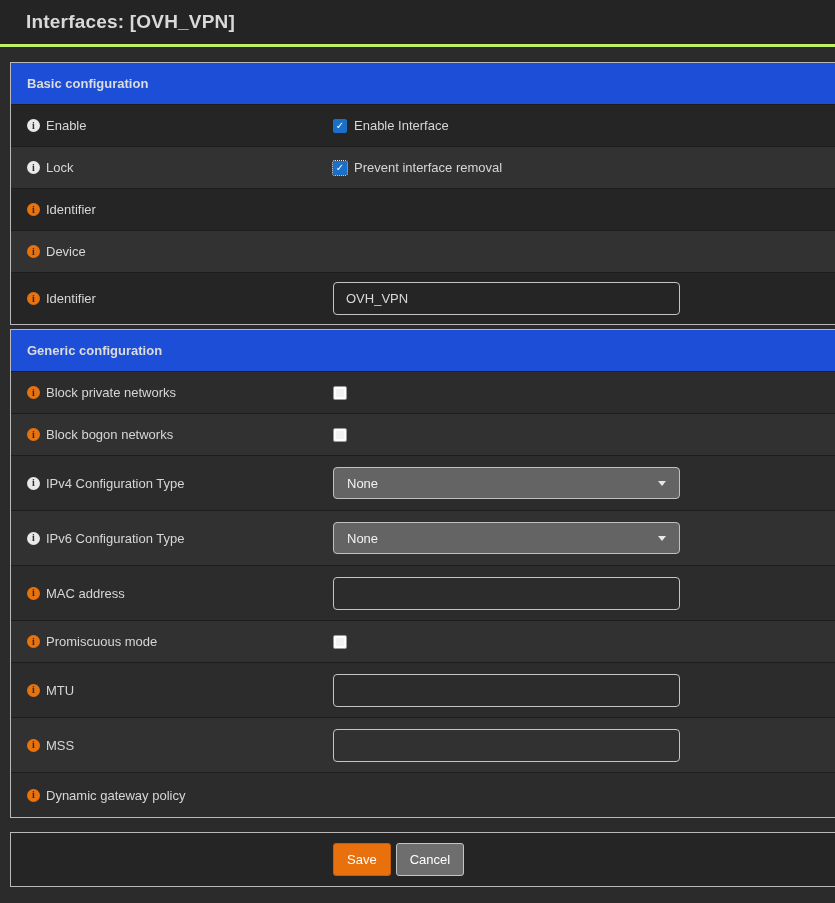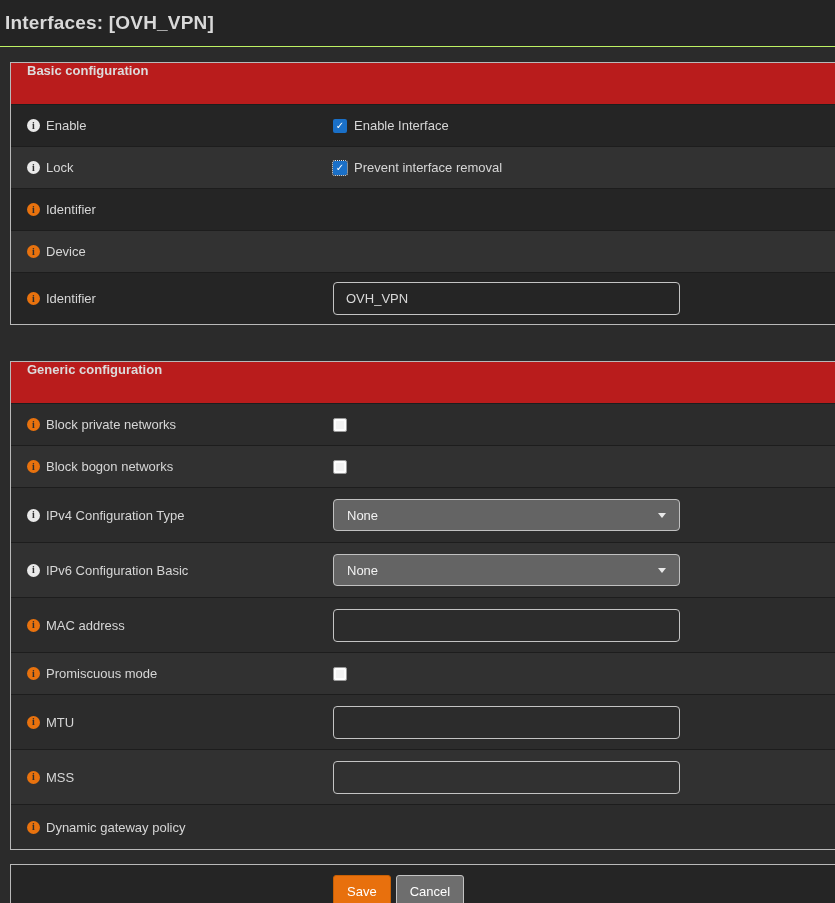--- a/index.html
+++ b/index.html
@@ -7,48 +7,48 @@
   body {
     background: var(--page-bg, #2b2b2b);
     font-family: "Liberation Sans", "DejaVu Sans", sans-serif;
     color: #d8d8d8;
   }
 
   
   .titlebar {
     height: 47px;
     background: #242424;
-    border-bottom: 1px solid #bef264;
-    display: flex;
-    align-items: center;
-    padding-left: 5px;
+    border-bottom: 3px solid #bef264;
+    display: flex;
+    align-items: center;
+    padding-left: 26px;
   }
   .titlebar h1 {
     font-size: 19px;
     font-weight: 700;
     color: #d9d9d9;
     letter-spacing: 0.2px;
   }
 
   
   .panel {
     margin: 0 0 0 10px;
     width: calc(100% - 10px);
     border: 1px solid #b9b9b9;
     border-right: none;
     background: #303030;
   }
   .panel.gap-top-15 { margin-top: 15px; }
-  .panel.gap-top-20 { margin-top: 36px; }
+  .panel.gap-top-20 { margin-top: 4px; }
 
   .section-header {
     height: 41px;
-    background: #b91c1c;
-    display: flex;
-    align-items: flex-start;
+    background: #1d4ed8;
+    display: flex;
+    align-items: center;
     padding-left: 16px;
   }
   .section-header span {
     font-size: 13px;
     font-weight: 700;
     color: #dcdcdc;
   }
 
   .form-row {
     display: flex;
@@ -259,21 +259,21 @@
         <div class="control-cell">
           <div class="select-box">
             <span class="sel-val">None</span>
             <span class="caret-down"></span>
           </div>
         </div>
       </div>
       <div class="form-row tall">
         <div class="label-cell">
           <span class="info-icon white">i</span>
-          <span class="lbl">IPv6 Configuration Basic</span>
+          <span class="lbl">IPv6 Configuration Type</span>
         </div>
         <div class="control-cell">
           <div class="select-box">
             <span class="sel-val">None</span>
             <span class="caret-down"></span>
           </div>
         </div>
       </div>
       <div class="form-row tall">
         <div class="label-cell">

